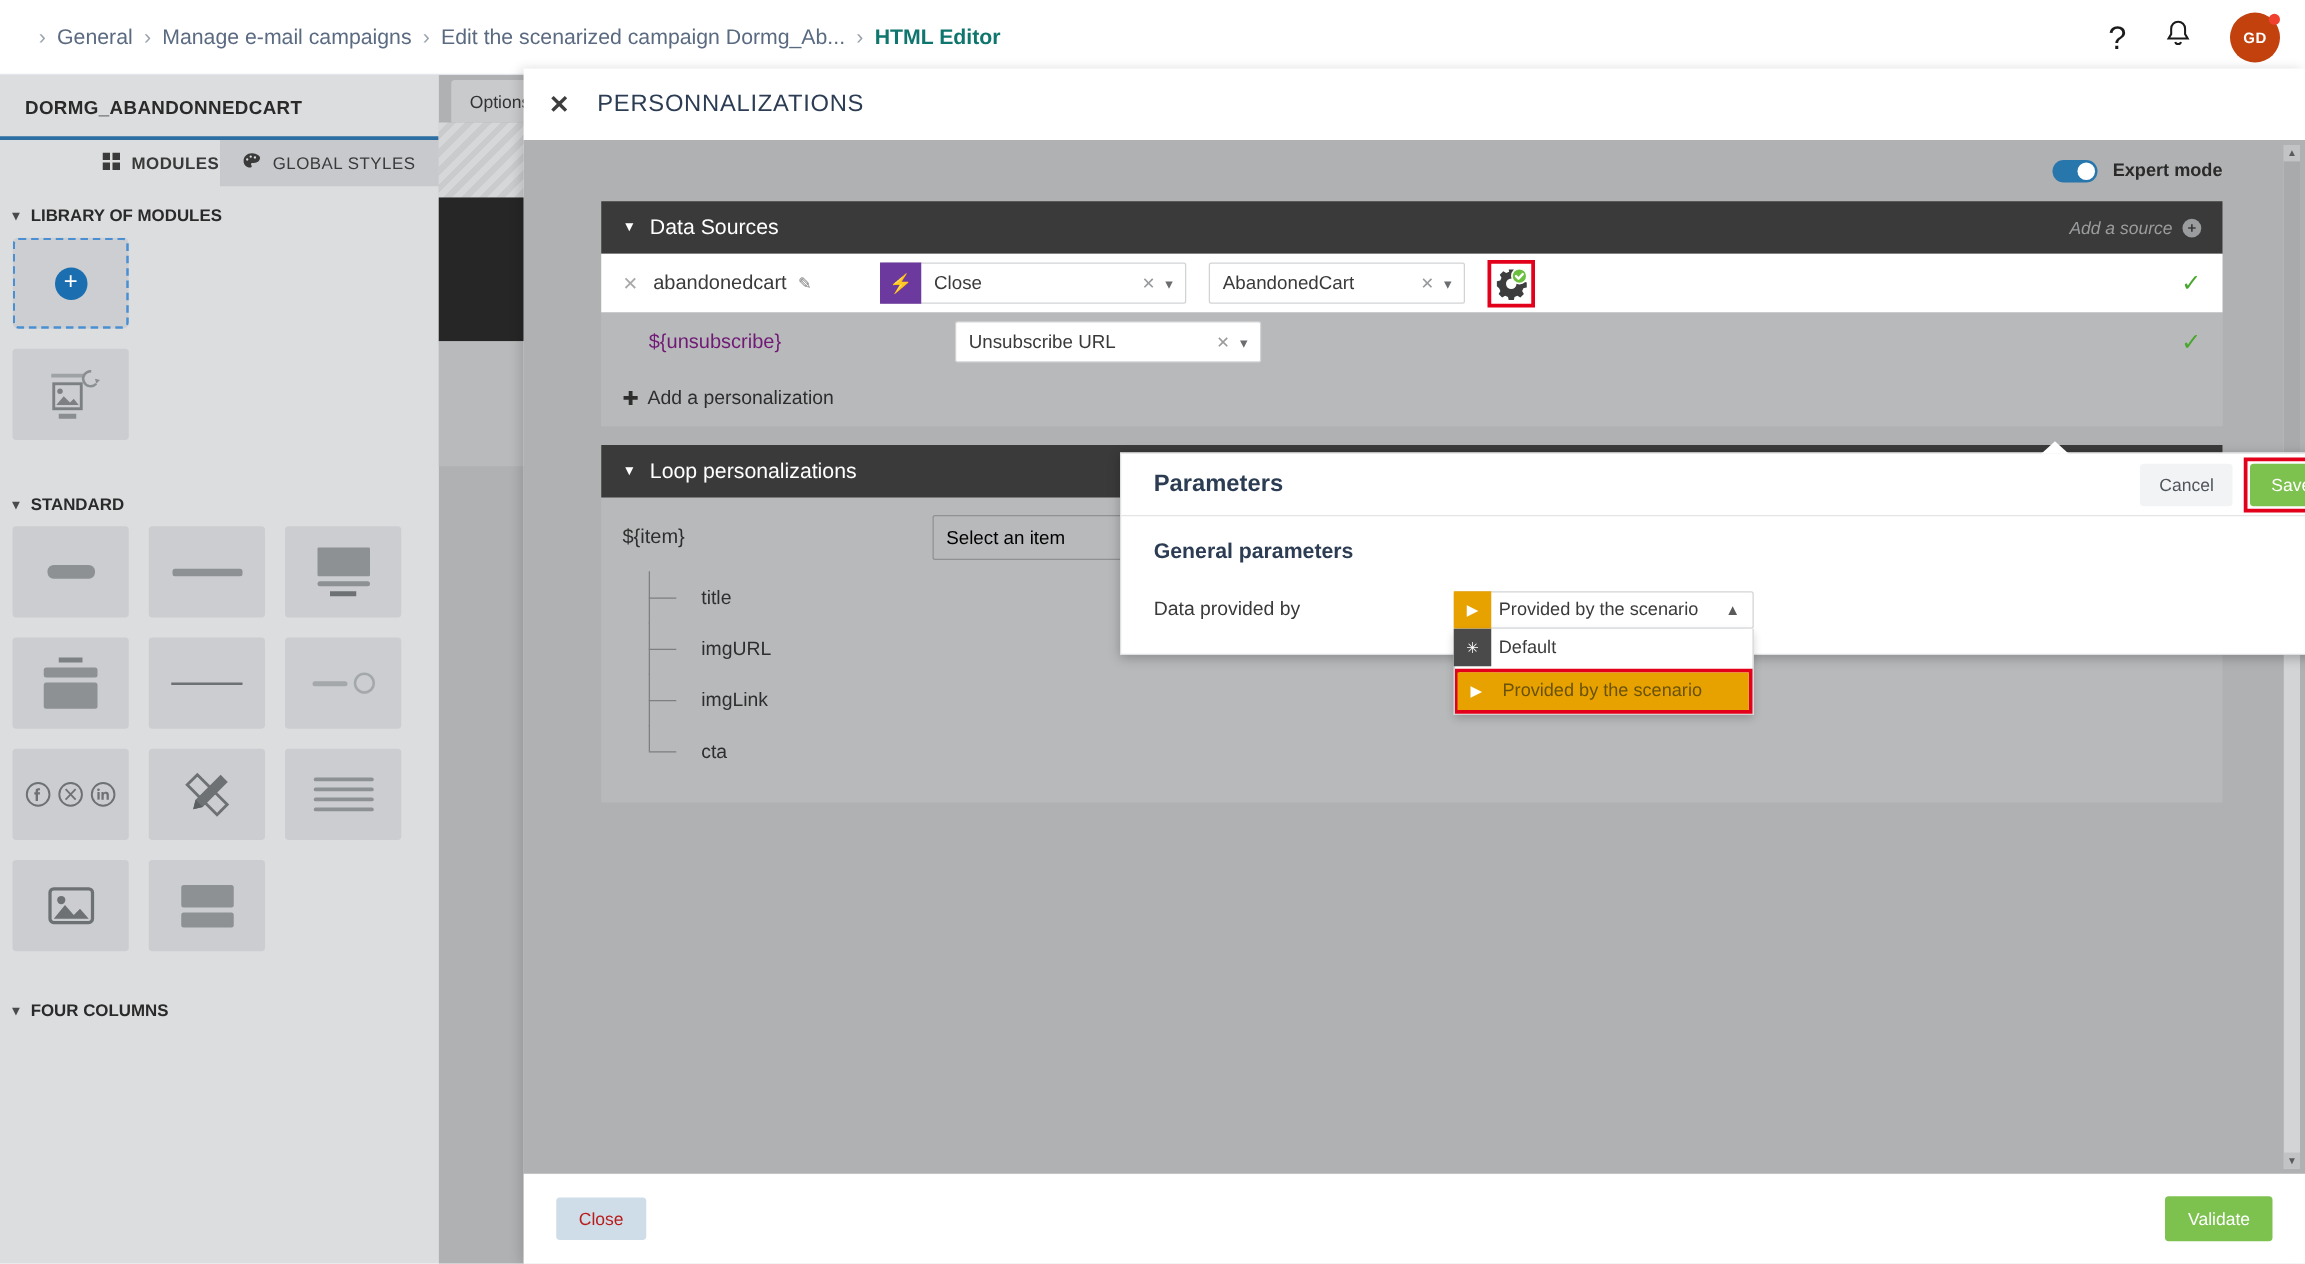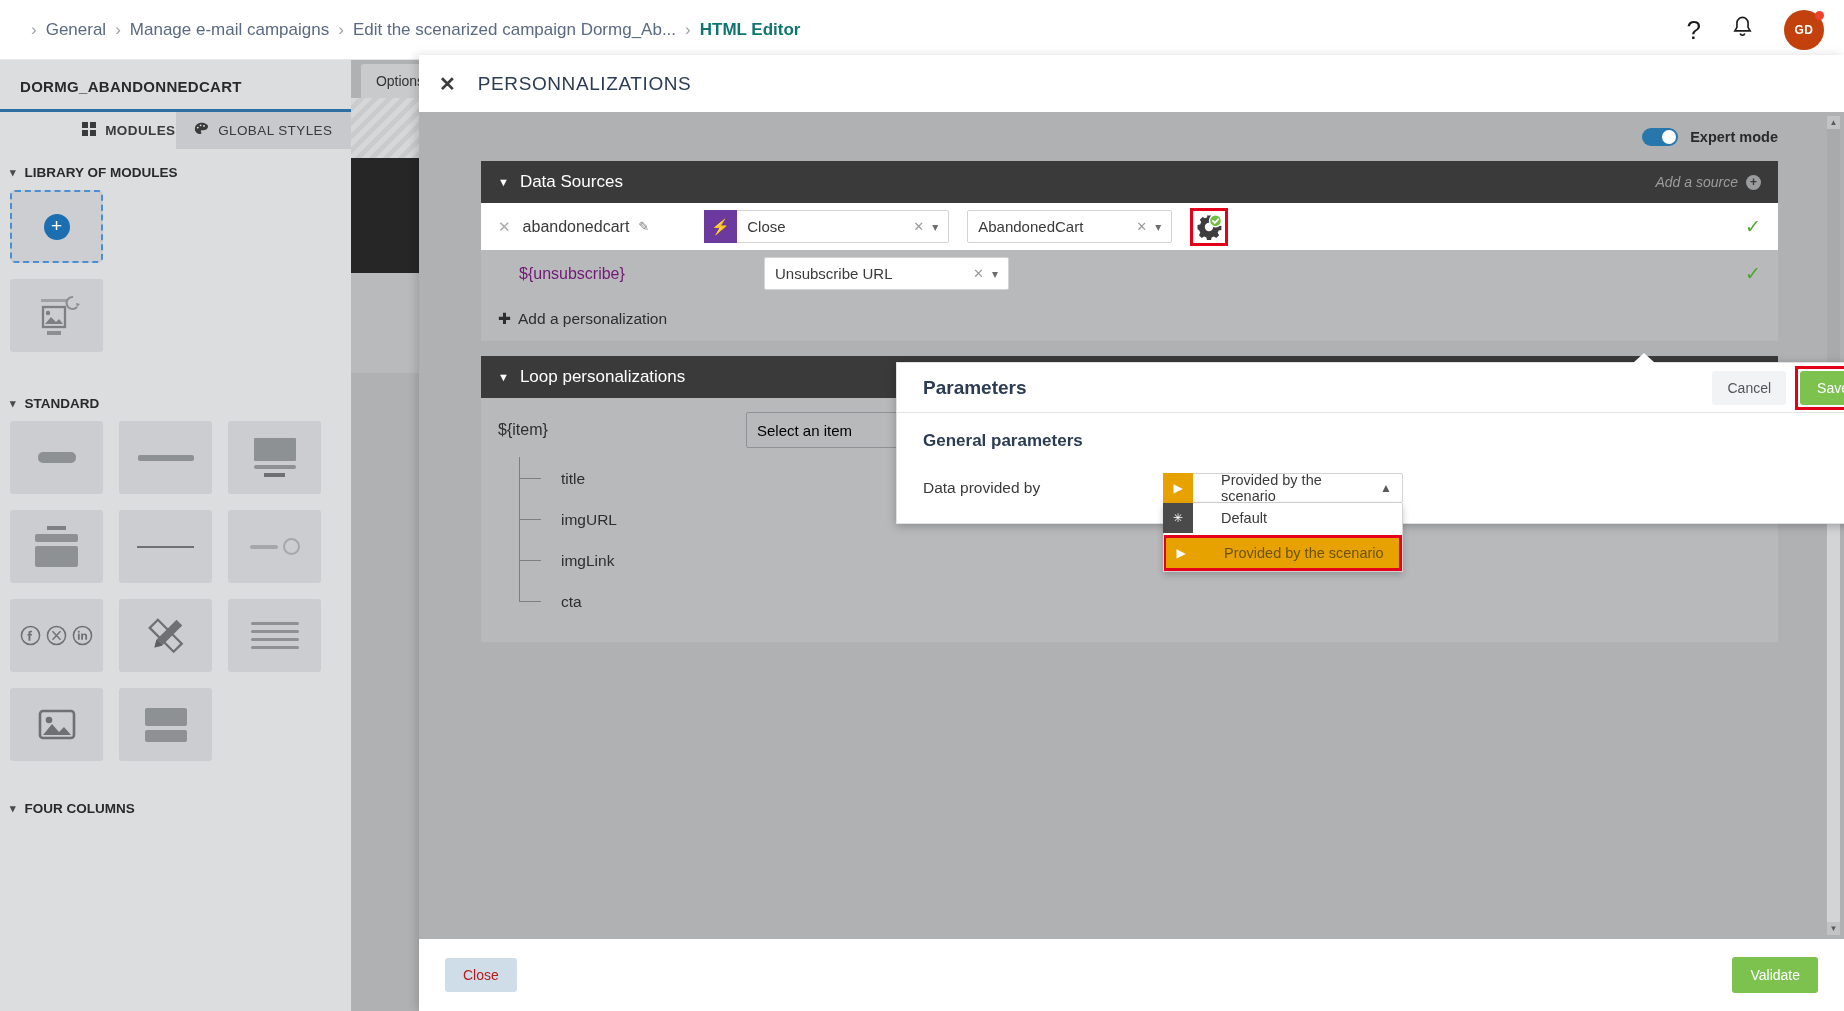--- a/index.html
+++ b/index.html
@@ -244,21 +244,21 @@
     height: 30px; border: 1px solid #d2d3d5; background: #ffffff;
     display: flex; align-items: center; border-radius: 2px;
   }
   .dd-badge {
     width: 30px; height: 30px; margin: -1px 0 -1px -1px;
     display: flex; align-items: center; justify-content: center;
     color: #ffffff; font-size: 12px;
   }
   .dd-badge.orange { background: #e8a200; }
   .dd-badge.dark { background: #4a4a4a; }
-  .dd-label { padding-left: 28px; font-size: 14.5px; color: #3a3a3a; flex: 1; }
+  .dd-label { padding-left: 6px; font-size: 14.5px; color: #3a3a3a; flex: 1; }
   .dd-caret { padding-right: 10px; font-size: 12px; color: #5a5a5a; }
   .dd-list {
     position: absolute; left: 0; top: 30px; width: 240px;
     background: #ffffff; border: 1px solid #d2d3d5; border-top: none;
     box-shadow: 0 3px 7px rgba(0,0,0,.2); z-index: 40;
   }
   .dd-opt { height: 30px; display: flex; align-items: center; cursor: pointer; }
   .dd-opt .dd-label { font-size: 14.5px; }
   .hl-box {
     border: 3px solid #e2001a; margin: 2px 0 0 0;

